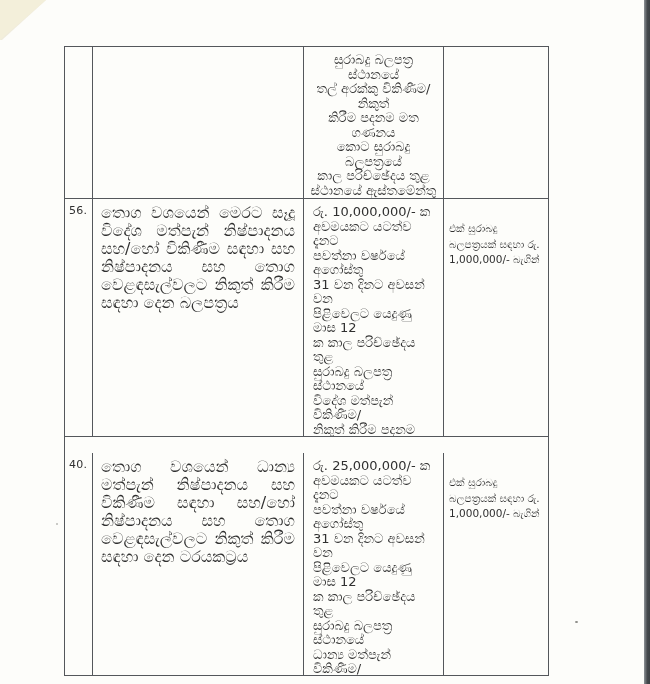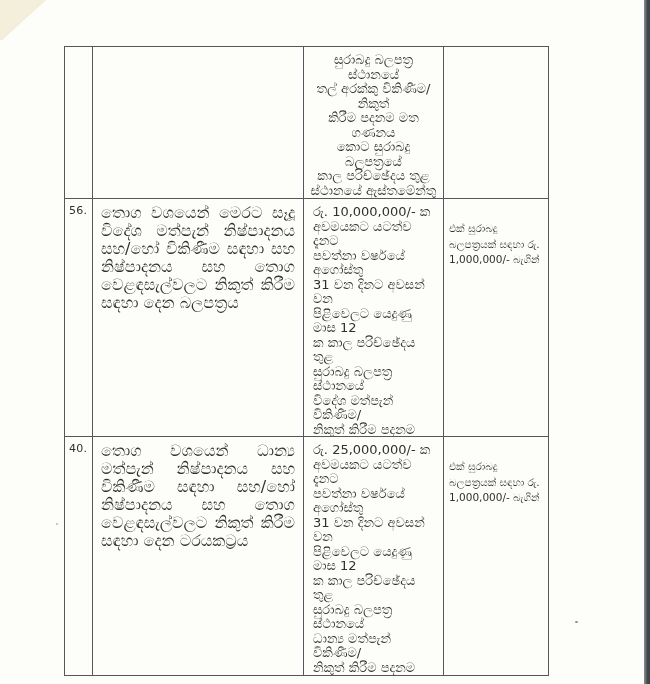--- a/index.html
+++ b/index.html
@@ -59,21 +59,21 @@
     background: transparent;
   }
   .c {
     box-sizing: border-box;
     border-right: 1px solid #54575b;
     border-bottom: 1px solid #54575b;
     overflow: hidden;
     color: #303030;
   }
   .col4 { border-right: none; }
-  .rowlast { border-bottom: none; }
+  .rowlast { border-bottom: none; margin-top: 16px; }
   .num {
     font-size: 11px;
     padding: 5px 2px 0 4px;
     letter-spacing: .2px;
   }
   .desc {
     font-size: 16px;
     line-height: 18px;
     text-align: justify;
     padding: 5px 8px 0 8px;

